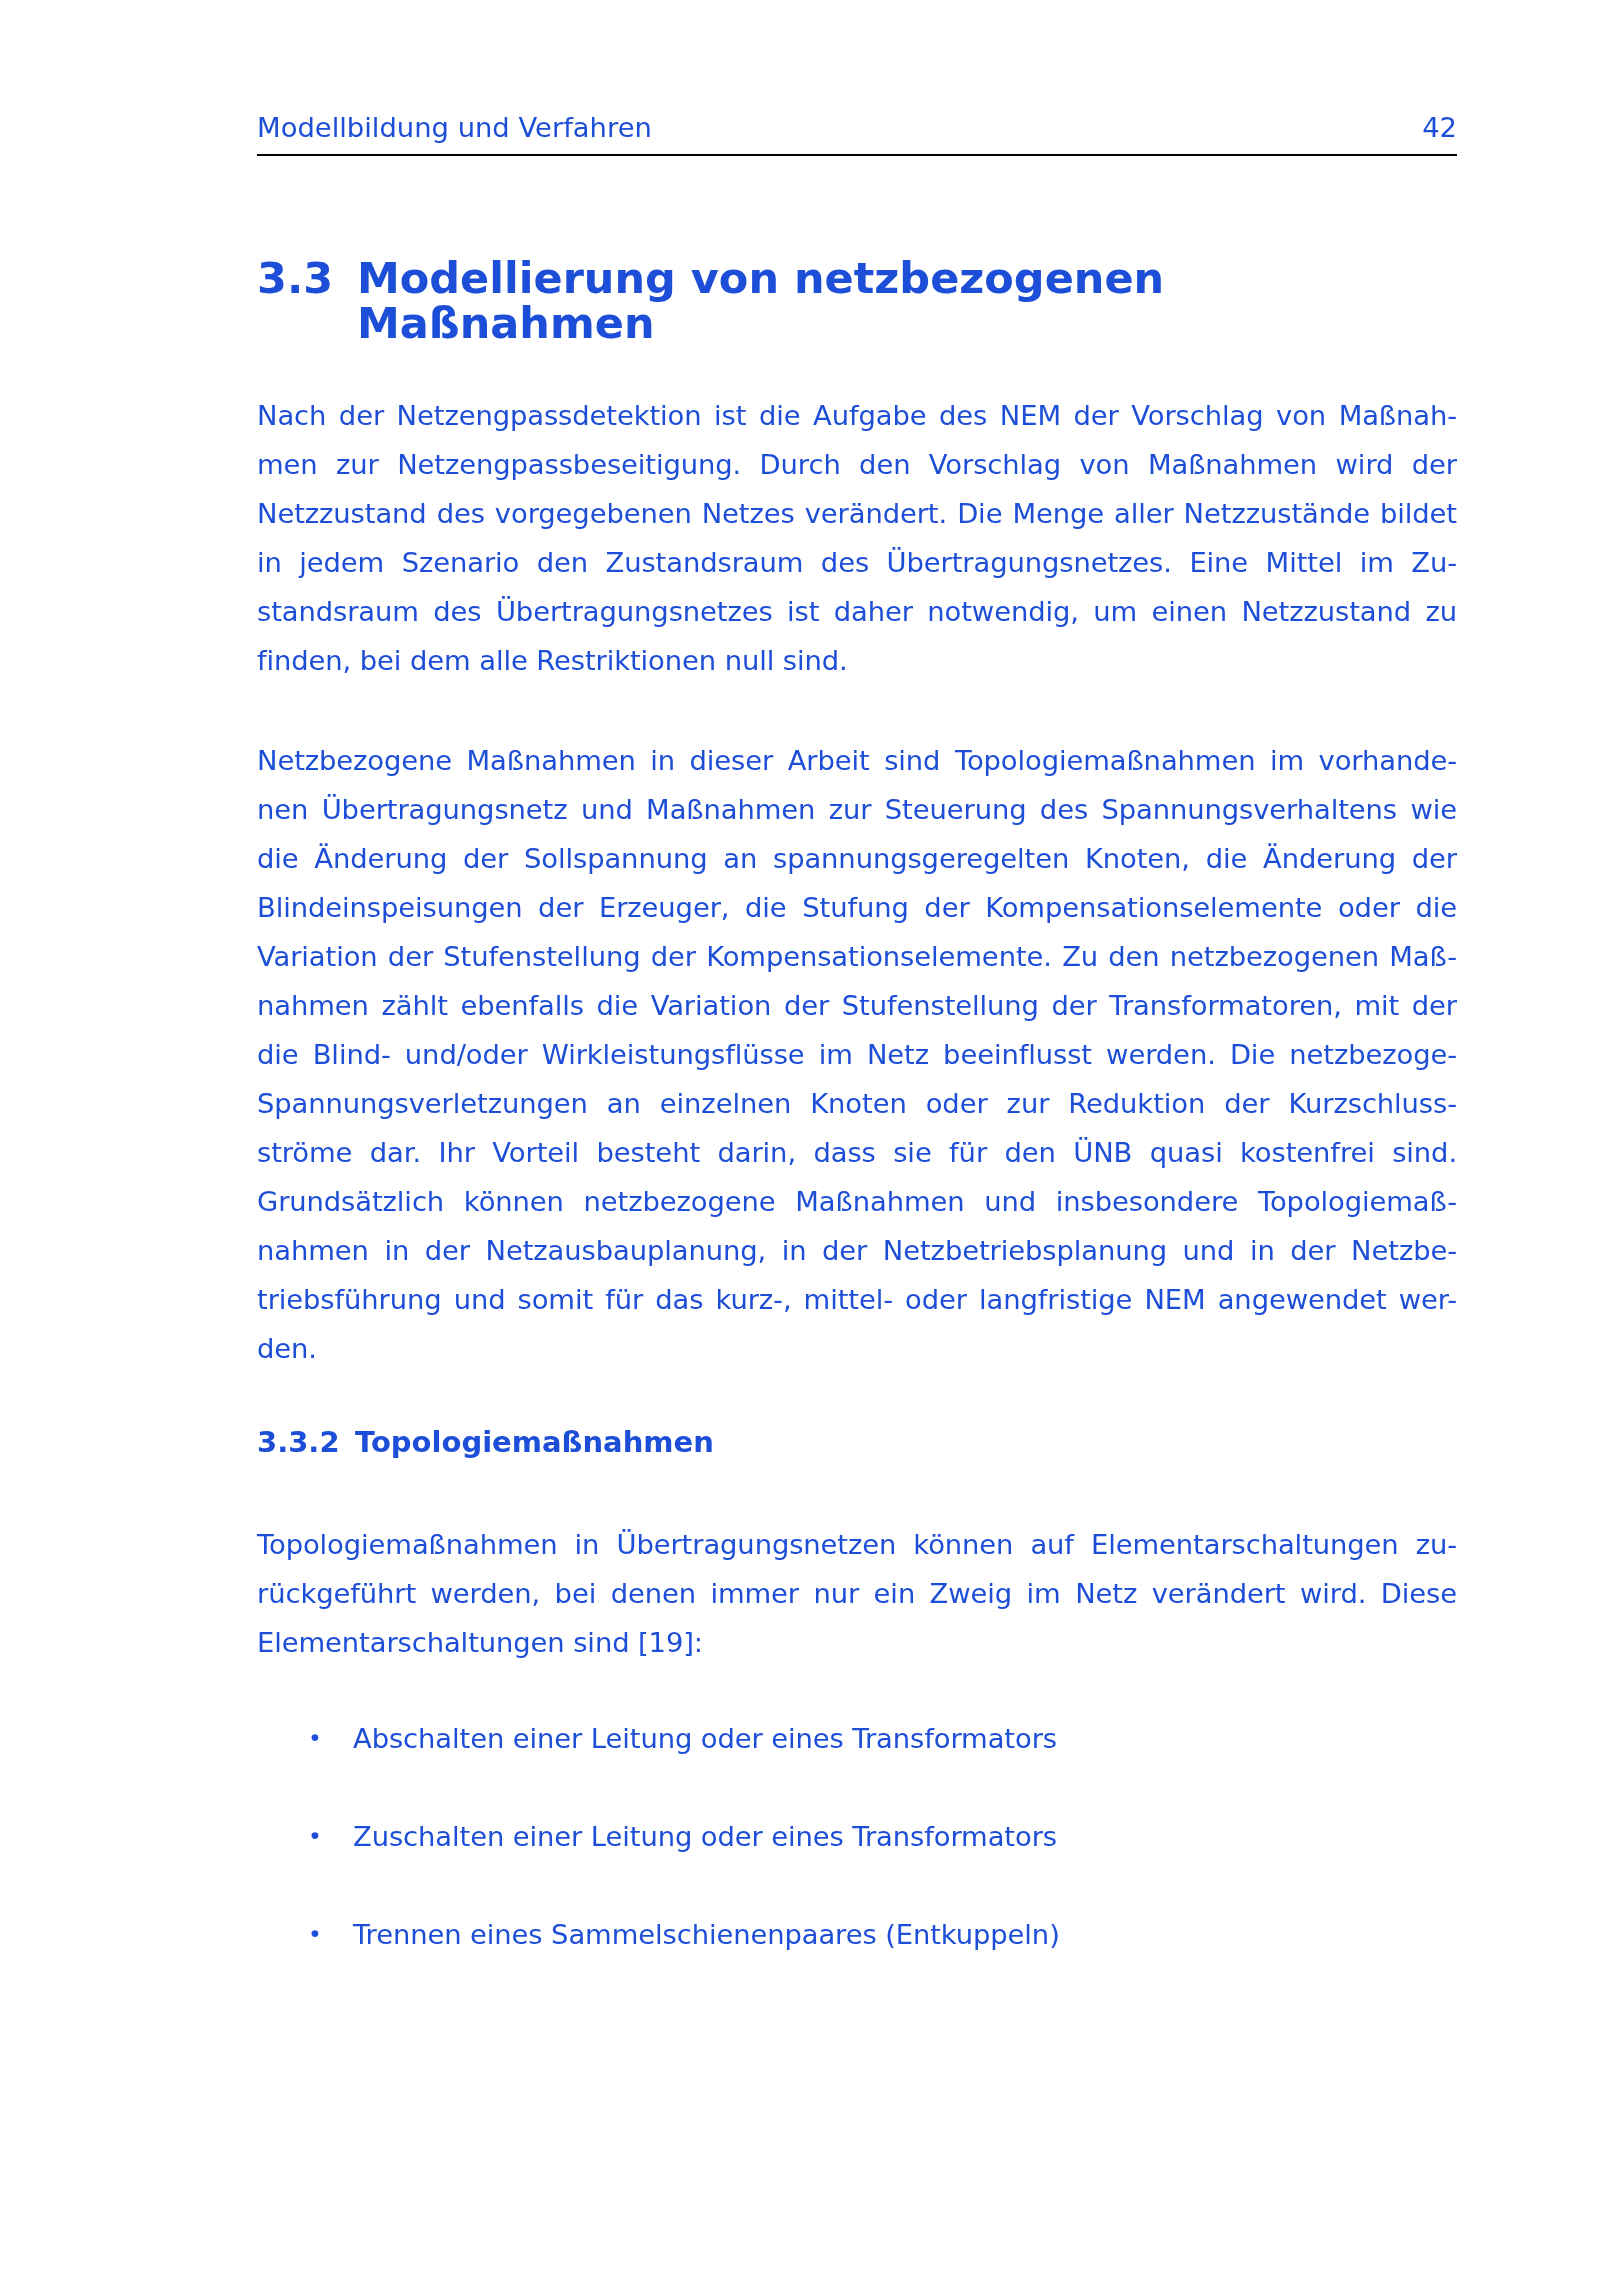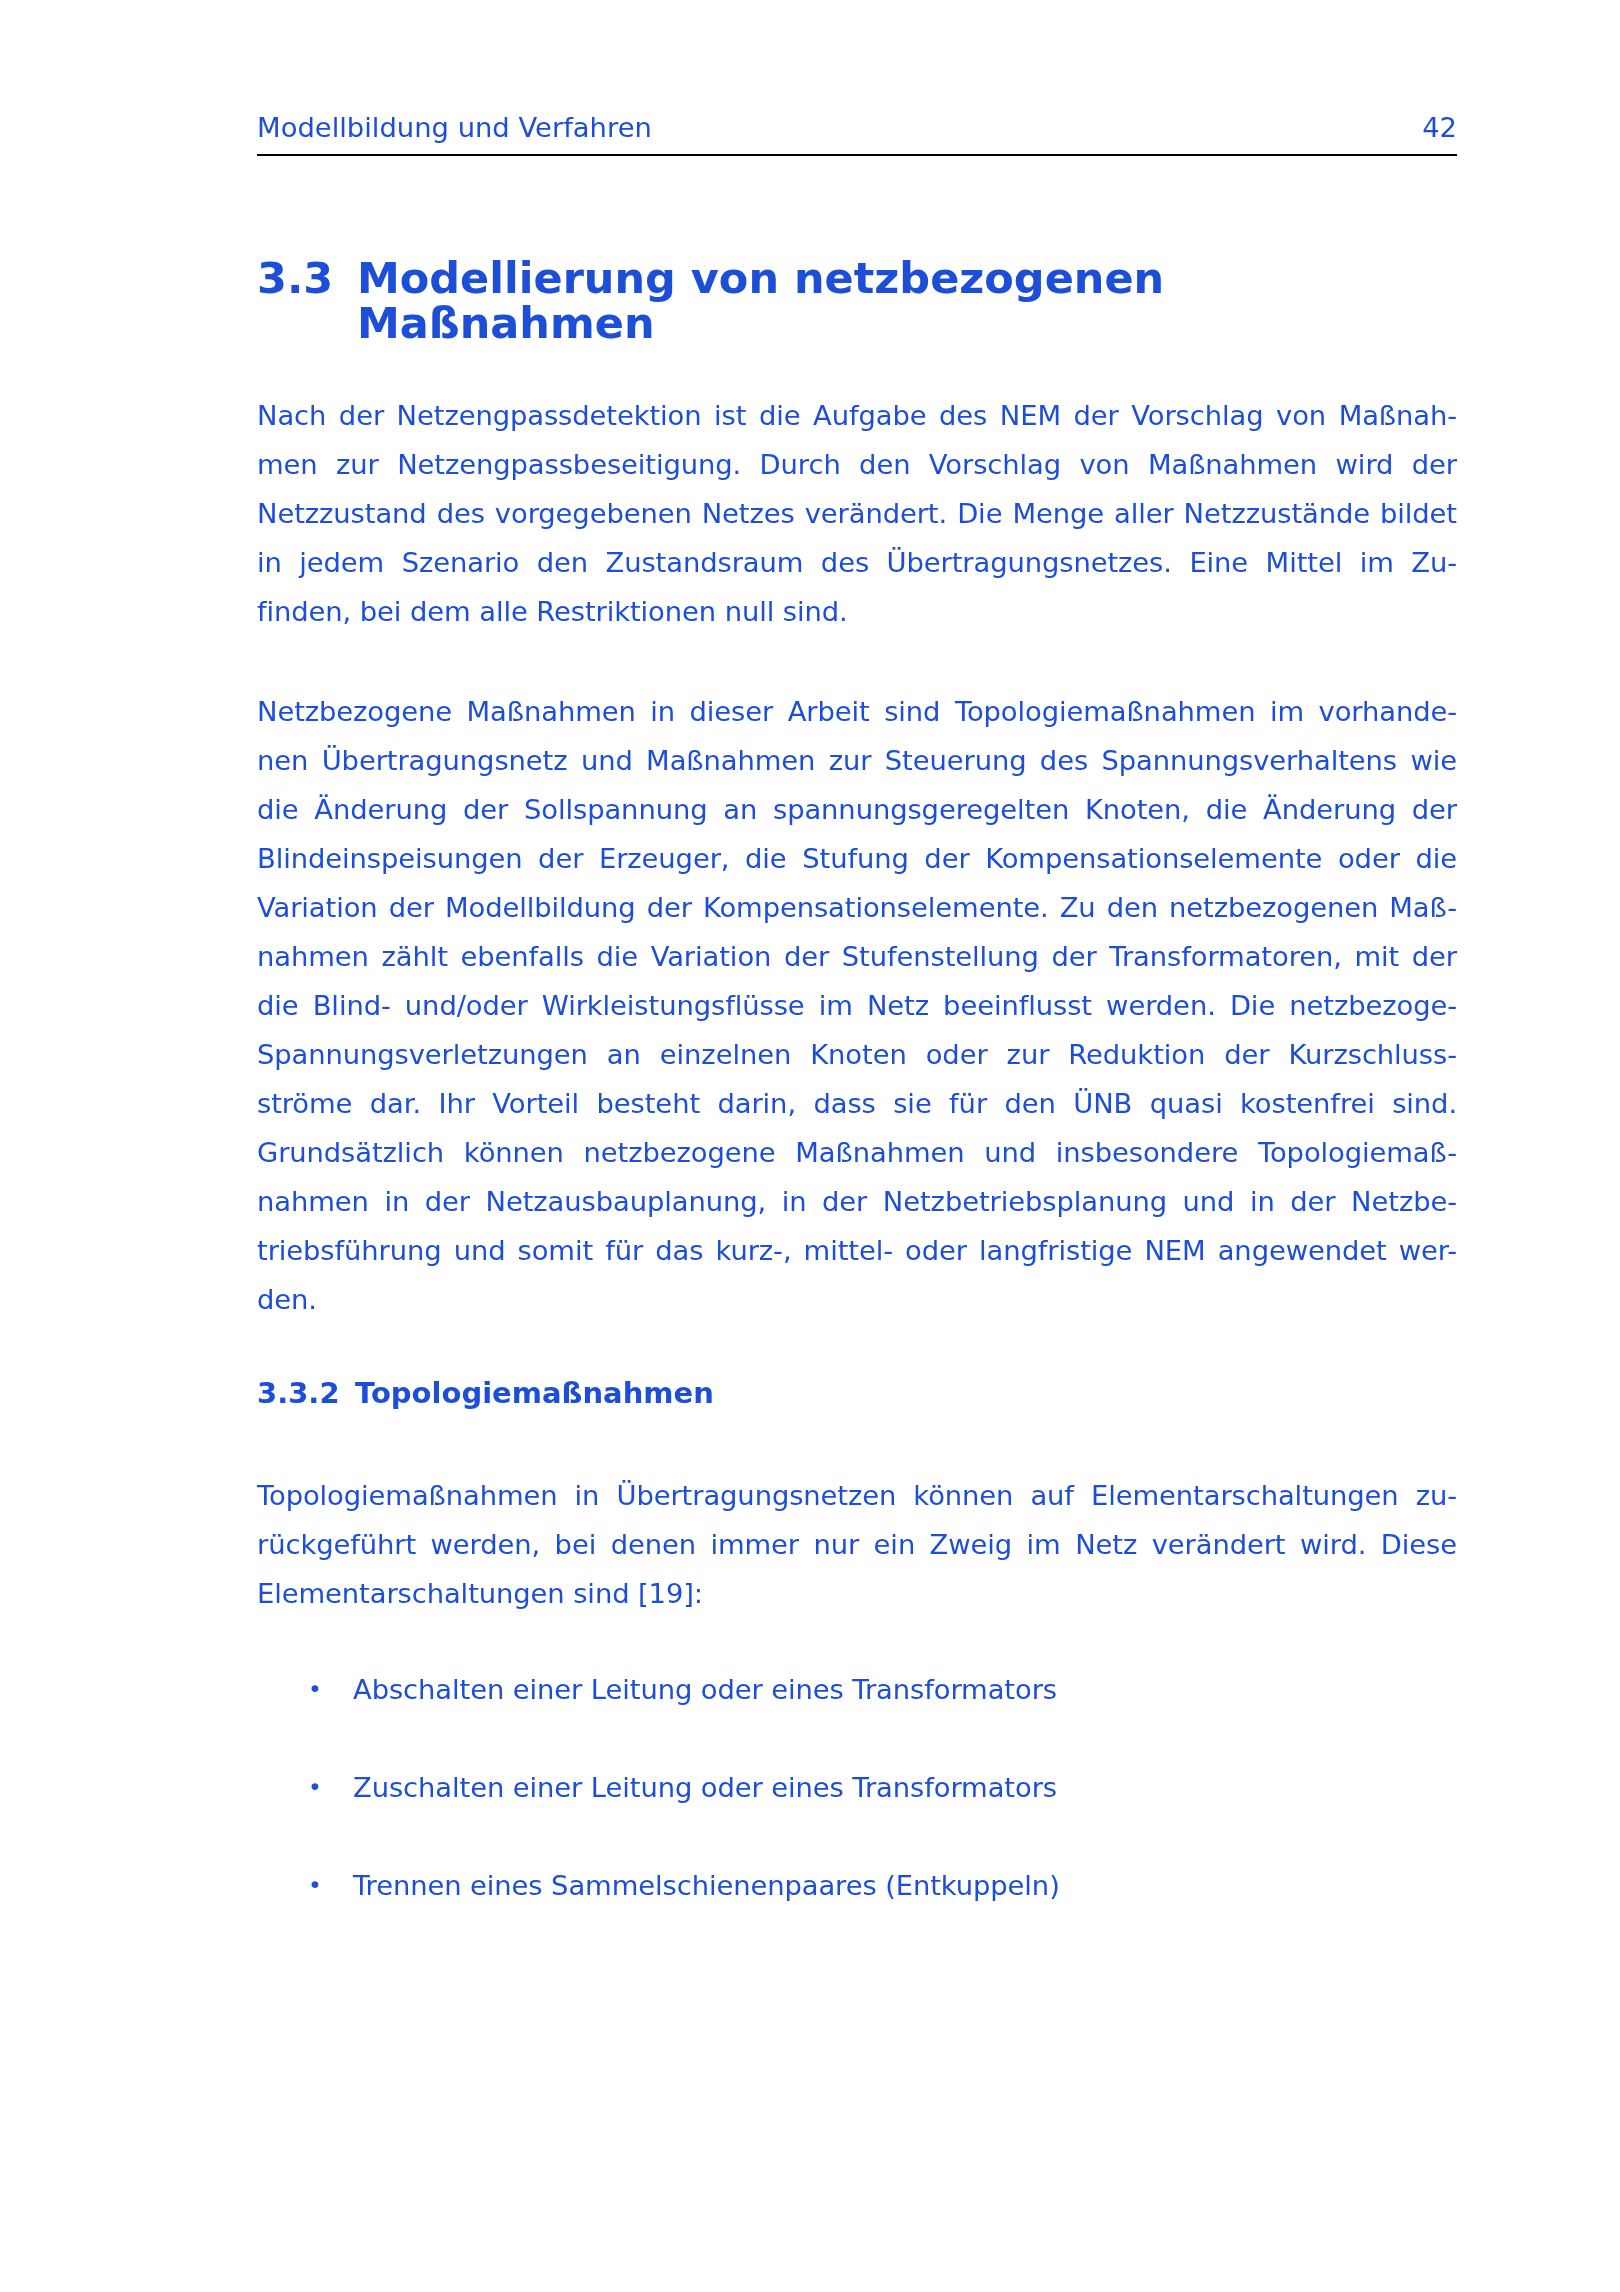--- a/index.html
+++ b/index.html
@@ -95,29 +95,30 @@
       <span class="num">3.3</span>
       <span>Modellierung von netzbezogenen Maßnahmen</span>
     </div>
 
 
     <div class="para mt-p1">
         <div class="line">Nach der Netzengpassdetektion ist die Aufgabe des NEM der Vorschlag von Maßnah-</div>
         <div class="line">men zur Netzengpassbeseitigung. Durch den Vorschlag von Maßnahmen wird der</div>
         <div class="line">Netzzustand des vorgegebenen Netzes verändert. Die Menge aller Netzzustände bildet</div>
         <div class="line">in jedem Szenario den Zustandsraum des Übertragungsnetzes. Eine Mittel im Zu-</div>
+        <div class="line">standsraum des Übertragungsnetzes ist daher notwendig, um einen Netzzustand zu</div>
         <div class="line last">finden, bei dem alle Restriktionen null sind.</div>
       </div>
 
     <div class="para mt-p2">
         <div class="line">Netzbezogene Maßnahmen in dieser Arbeit sind Topologiemaßnahmen im vorhande-</div>
         <div class="line">nen Übertragungsnetz und Maßnahmen zur Steuerung des Spannungsverhaltens wie</div>
         <div class="line">die Änderung der Sollspannung an spannungsgeregelten Knoten, die Änderung der</div>
         <div class="line">Blindeinspeisungen der Erzeuger, die Stufung der Kompensationselemente oder die</div>
-        <div class="line">Variation der Modellbildung der Kompensationselemente. Zu den netzbezogenen Maß-</div>
+        <div class="line">Variation der Stufenstellung der Kompensationselemente. Zu den netzbezogenen Maß-</div>
         <div class="line">nahmen zählt ebenfalls die Variation der Stufenstellung der Transformatoren, mit der</div>
         <div class="line">die Blind- und/oder Wirkleistungsflüsse im Netz beeinflusst werden. Die netzbezoge-</div>
         <div class="line">Spannungsverletzungen an einzelnen Knoten oder zur Reduktion der Kurzschluss-</div>
         <div class="line">ströme dar. Ihr Vorteil besteht darin, dass sie für den ÜNB quasi kostenfrei sind.</div>
         <div class="line">Grundsätzlich können netzbezogene Maßnahmen und insbesondere Topologiemaß-</div>
         <div class="line">nahmen in der Netzausbauplanung, in der Netzbetriebsplanung und in der Netzbe-</div>
         <div class="line">triebsführung und somit für das kurz-, mittel- oder langfristige NEM angewendet wer-</div>
         <div class="line last">den.</div>
       </div>
 

